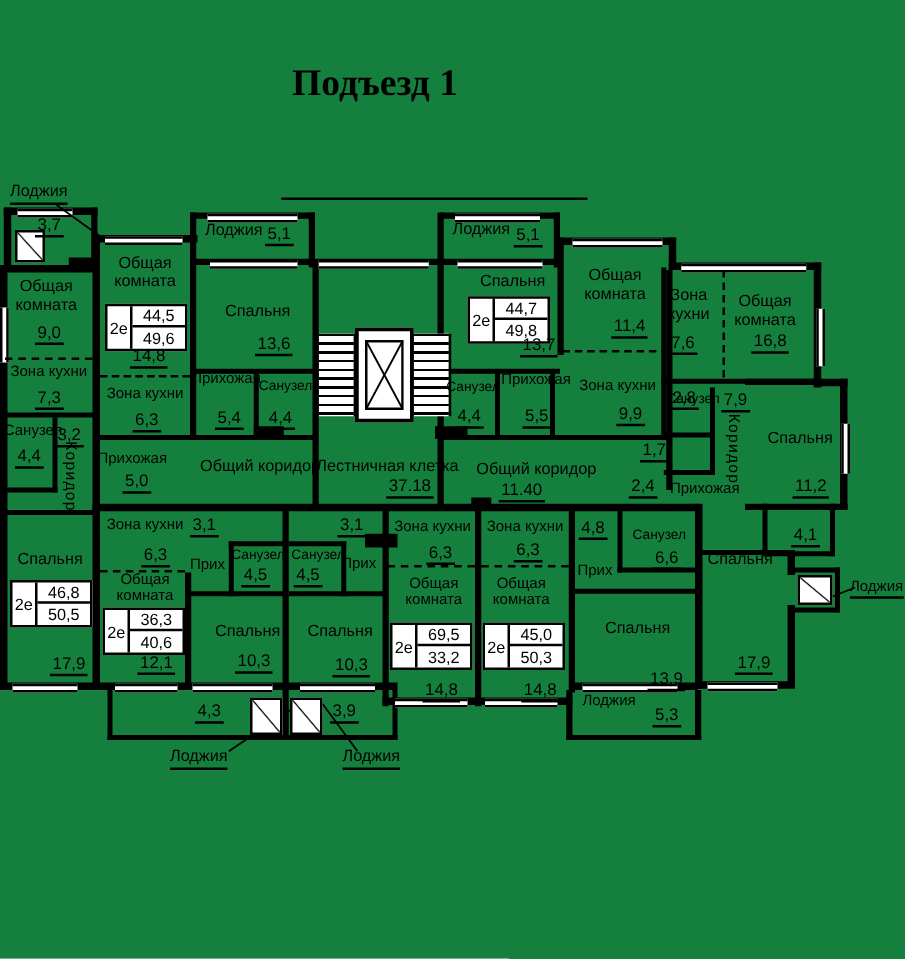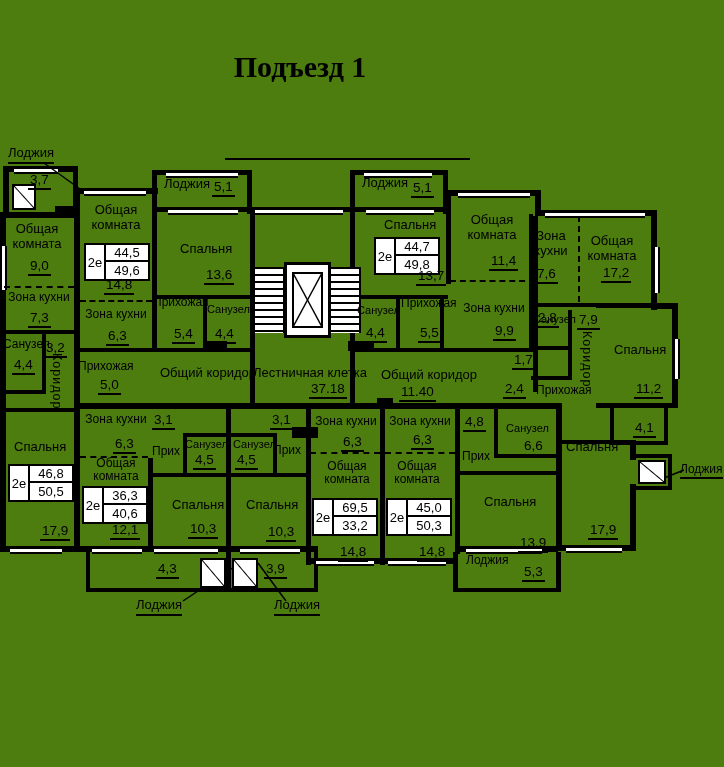--- a/index.html
+++ b/index.html
@@ -1,16 +1,16 @@
 <!DOCTYPE html>
 <html><head>
 <meta charset="utf-8">
 <style>
   html,body{margin:0;padding:0;background:#fff;width:724px;height:767px;overflow:hidden}
-  #plan{position:relative;width:724px;height:767px;background:#4d7c0f;font-family:"Liberation Sans",sans-serif;color:#000}
+  #plan{position:relative;width:724px;height:767px;background:#15803d;font-family:"Liberation Sans",sans-serif;color:#000}
   #title{position:absolute;left:150px;top:50px;width:300px;text-align:center;font-family:"Liberation Serif",serif;font-weight:bold;font-size:30px;z-index:6}
   .nm{position:absolute;font-size:13px;line-height:1.12;text-align:center;z-index:5}
   .nw{white-space:nowrap}
   .s{font-size:12px}
   .xs{font-size:11px}
   .u{border-bottom:2px solid #000;padding-bottom:1px}
   .ar{position:absolute;font-size:13.5px;border-bottom:2px solid #000;padding:0 2px 1px;white-space:nowrap;z-index:5;background:transparent}
   .vt{position:absolute;writing-mode:vertical-rl;font-size:12.5px;letter-spacing:1px;z-index:5}
   .wall{position:absolute;background:#000;z-index:1}
   .roof{position:absolute;background:#000;z-index:1}
@@ -124,21 +124,21 @@
   <div class="nm s nw" style="left:401px;top:297px">Прихожая</div>
   <div class="ar" style="left:418px;top:325px">5,5</div>
   <div class="nm" style="left:456px;top:213px;width:72px">Общая комната</div>
   <div class="ar" style="left:489px;top:253px">11,4</div>
   <div class="nm s" style="left:458px;top:302px;width:72px">Зона кухни</div>
   <div class="ar" style="left:493px;top:323px">9,9</div>
 
   <div class="nm" style="left:528px;top:229px;width:46px">Зона кухни</div>
   <div class="ar" style="left:535px;top:266px">7,6</div>
   <div class="nm" style="left:577px;top:234px;width:70px">Общая комната</div>
-  <div class="ar" style="left:601px;top:265px">17,2</div>
+  <div class="ar" style="left:601px;top:265px">16,8</div>
   <div class="nm xs nw" style="left:533px;top:313px">Санузел</div>
   <div class="ar" style="left:536px;top:310px">2,8</div>
   <div class="ar" style="left:512px;top:352px">1,7</div>
   <div class="ar" style="left:577px;top:312px">7,9</div>
   <div class="vt" style="left:580px;top:331px">Коридор</div>
   <div class="ar" style="left:503px;top:381px">2,4</div>
   <div class="nm s nw" style="left:536px;top:384px">Прихожая</div>
   <div class="nm nw" style="left:614px;top:343px">Спальня</div>
   <div class="ar" style="left:634px;top:381px">11,2</div>
   <div class="ar" style="left:633px;top:420px">4,1</div>

